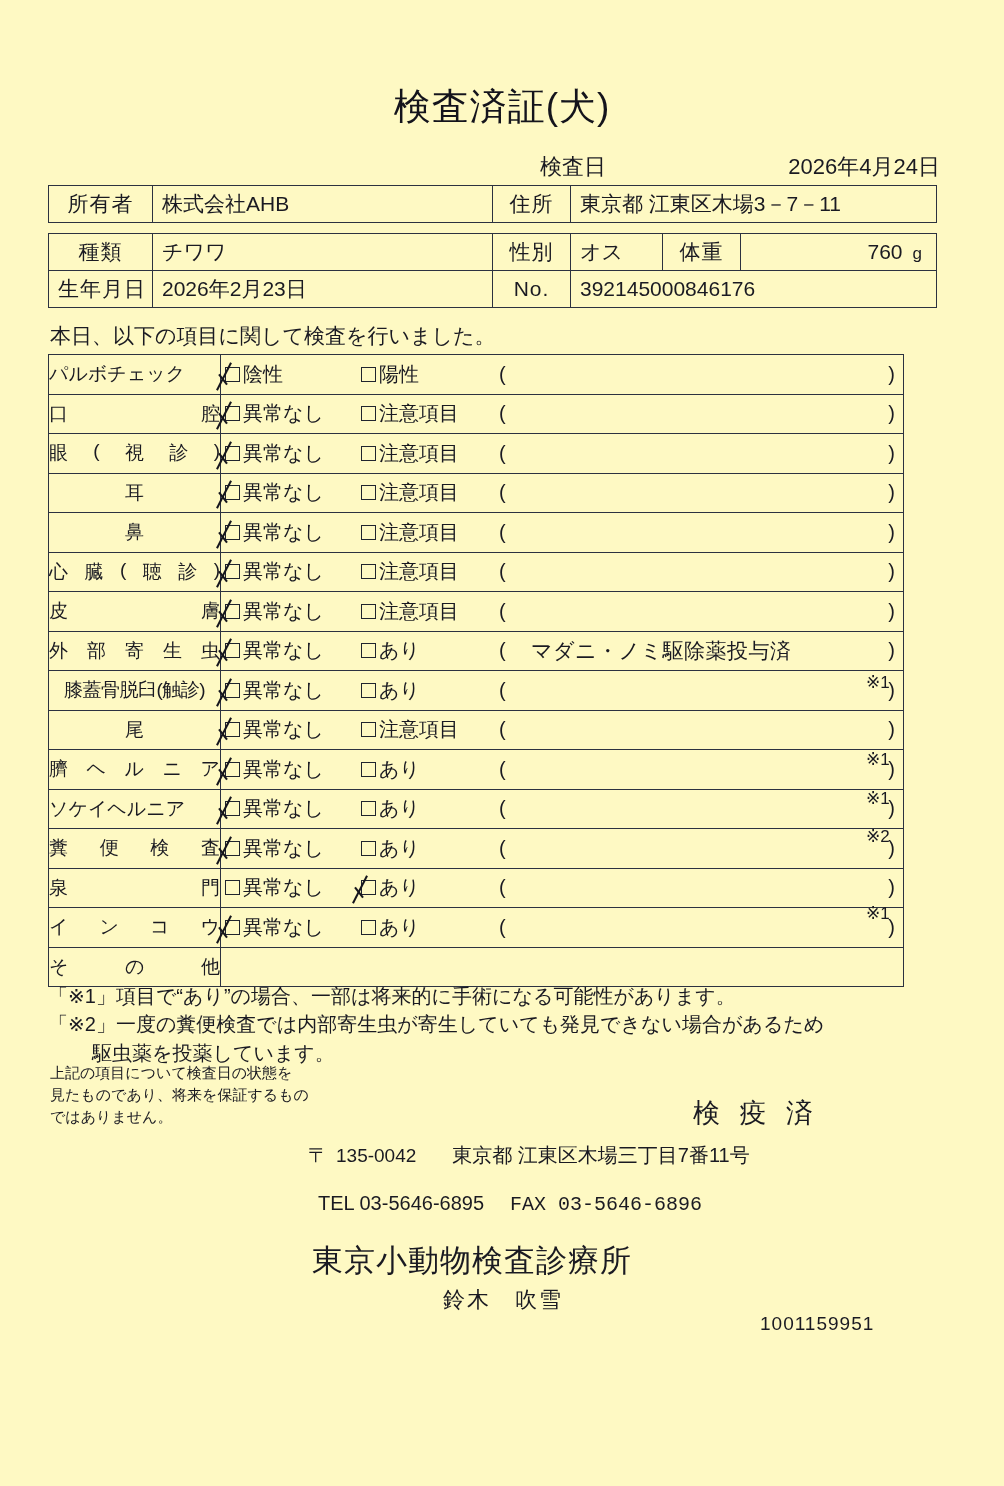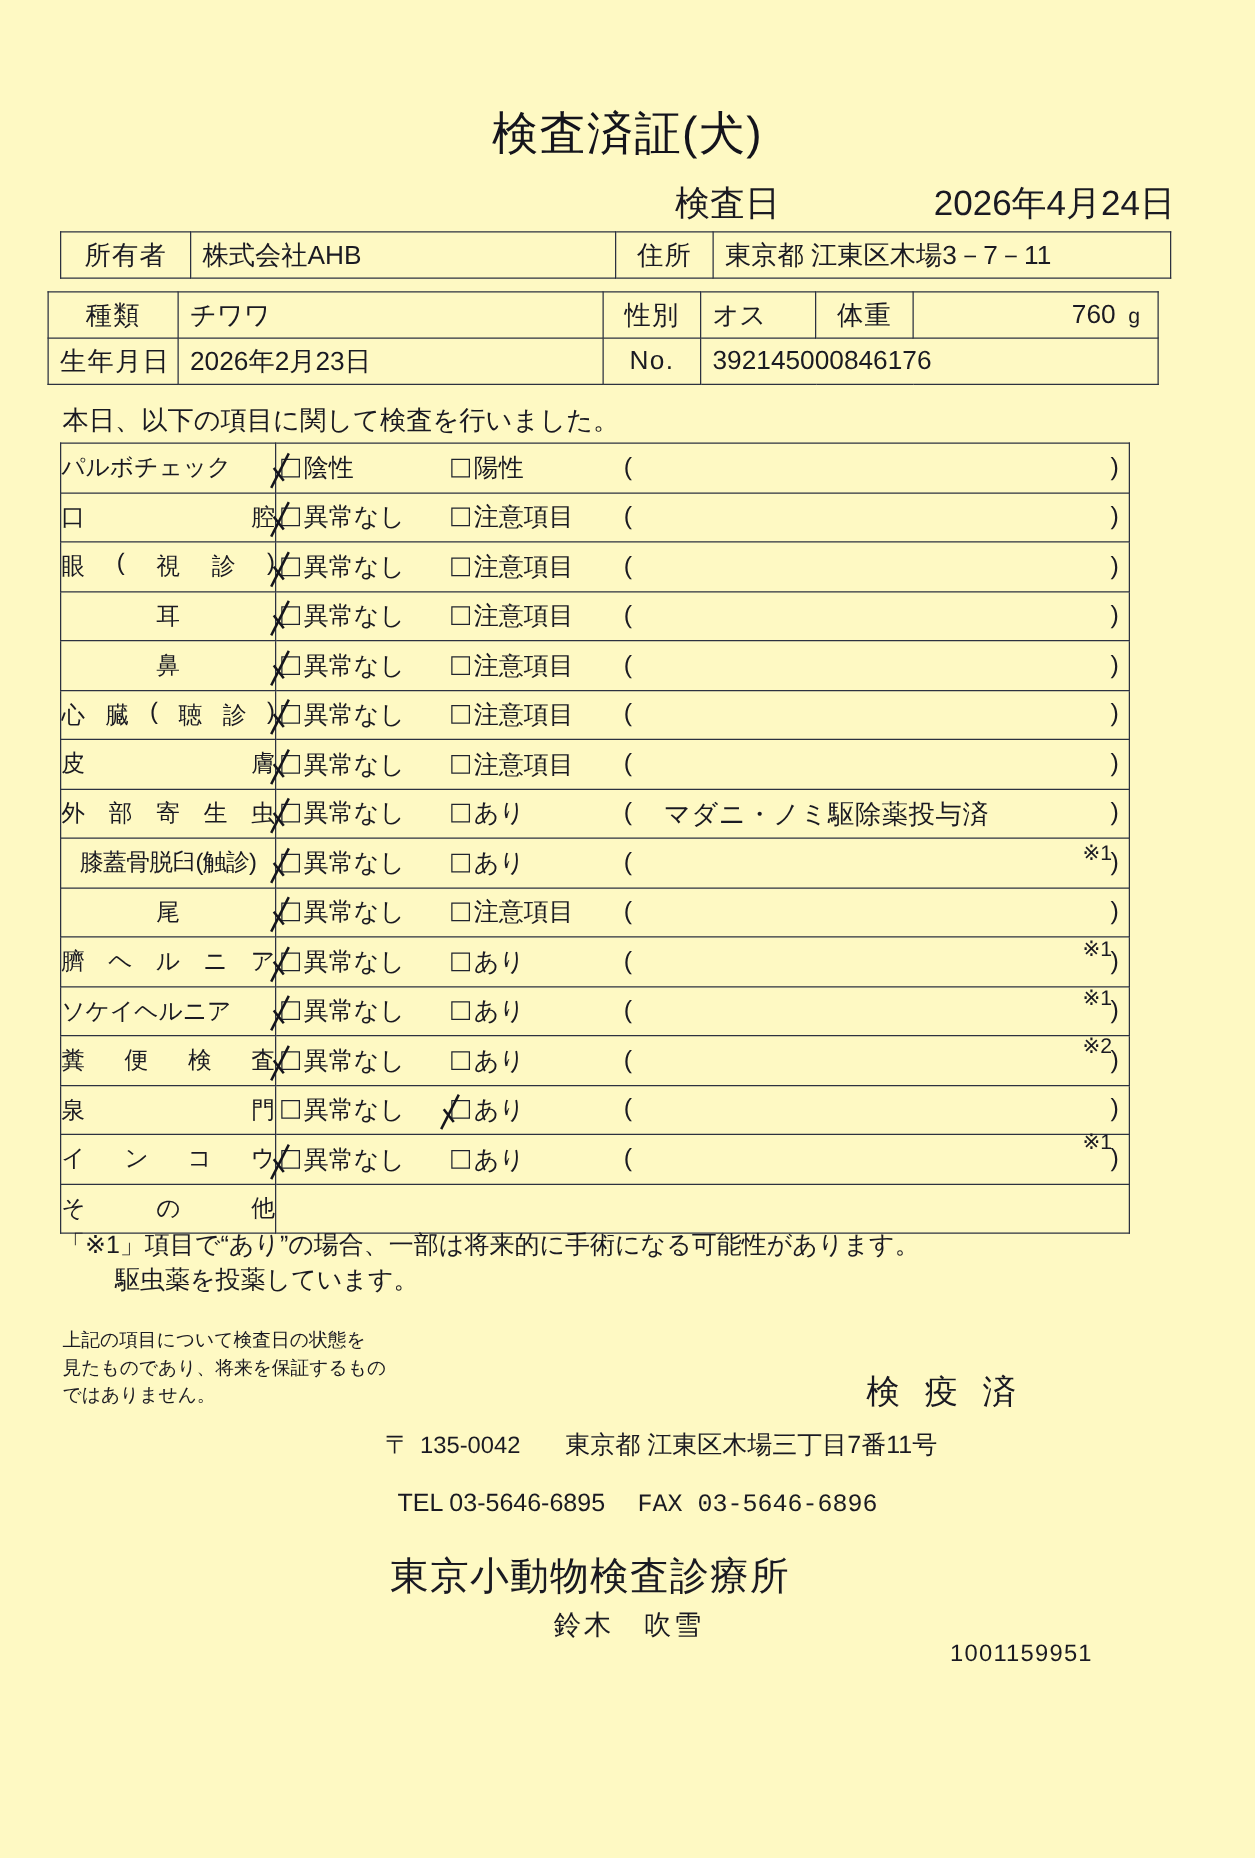--- a/index.html
+++ b/index.html
@@ -34,21 +34,21 @@
     color: #14141c;
   }
 
   
   .insp-date-row {
     position: absolute;
     top: 152px;
     left: 540px;
     width: 400px;
     height: 30px;
-    font-size: 28px;
+    font-size: 22px;
     display: flex;
     align-items: flex-end;
     gap: 36px;
   }
   .insp-date-label { width: 150px; }
   .insp-date-value { flex: 1; text-align: right; white-space: nowrap; }
 
   
   .hdr-table {
     position: absolute;
@@ -61,21 +61,21 @@
     height: 36px;
     padding: 0 9px;
     vertical-align: middle;
     white-space: nowrap;
     overflow: hidden;
   }
   .lbl { text-align: center; letter-spacing: 1px; }
   .val { text-align: left; }
 
   #owner-table { top: 185px; left: 48px; width: 888px; }
-  #animal-table { top: 233px; left: 38px; width: 888px; }
+  #animal-table { top: 233px; left: 48px; width: 888px; }
 
   .weight-cell {
     text-align: right;
     padding-right: 14px !important;
   }
   .weight-cell .unit {
     font-size: 17px;
     margin-left: 10px;
   }
 
@@ -692,20 +692,21 @@
   <div id="marker-layer">
       <div class="marker" style="top: 674px;">※1</div>
       <div class="marker" style="top: 751px;">※1</div>
       <div class="marker" style="top: 789.5px;">※1</div>
       <div class="marker" style="top: 828px;">※2</div>
       <div class="marker" style="top: 905px;">※1</div>
     </div>
 
   <div class="footnotes">
     <div>「※1」項目で“あり”の場合、一部は将来的に手術になる可能性があります。</div>
+    <div>「※2」一度の糞便検査では内部寄生虫が寄生していても発見できない場合があるため</div>
     <div class="fn-indent">駆虫薬を投薬しています。</div>
   </div>
 
   <div class="disclaimer">
     <div>上記の項目について検査日の状態を</div>
     <div>見たものであり、将来を保証するもの</div>
     <div>ではありません。</div>
   </div>
 
   <div class="stamp">検 疫 済</div>

